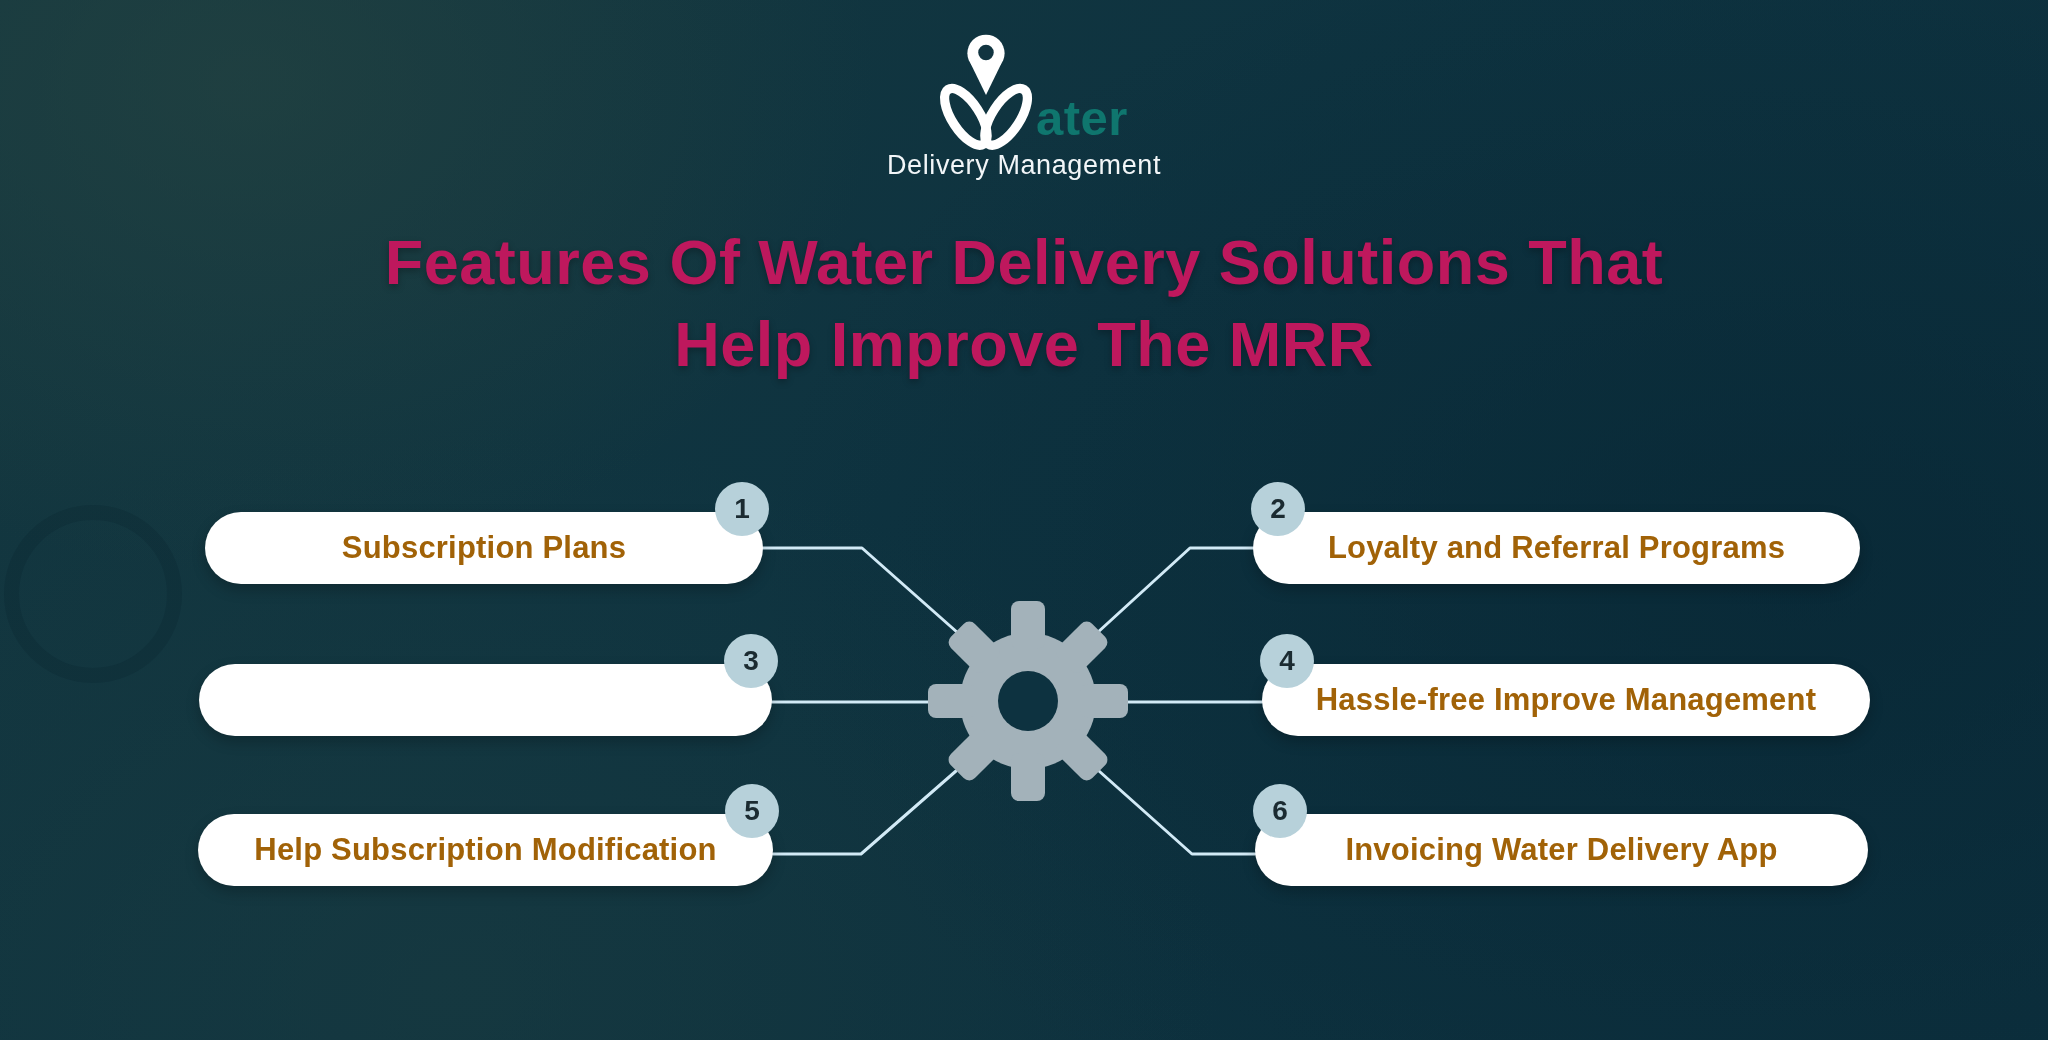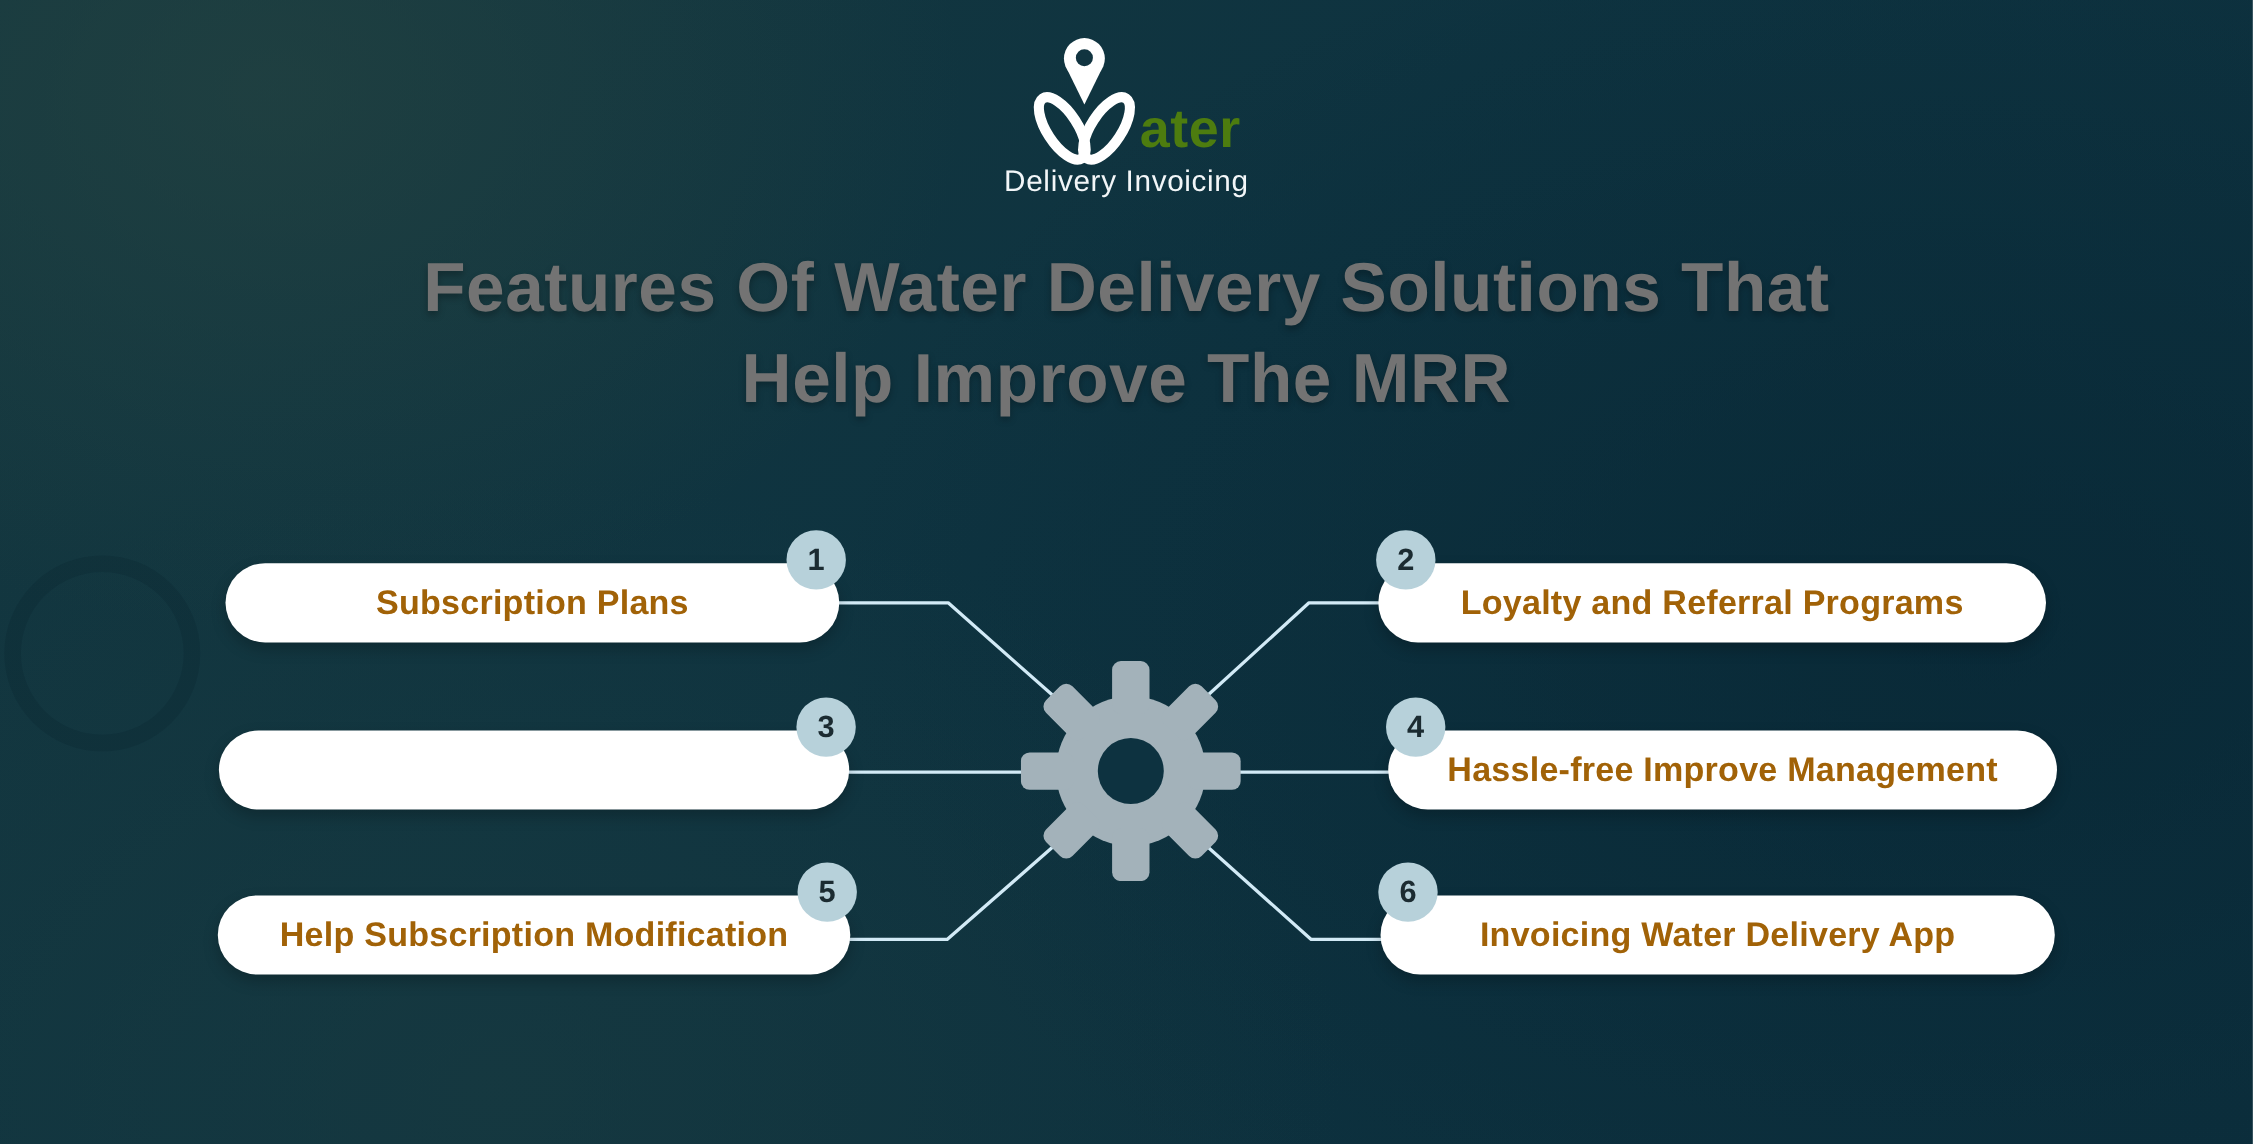--- a/index.html
+++ b/index.html
@@ -28,33 +28,33 @@
     position: absolute;
     top: 30px; left: 50%;
     transform: translateX(-50%);
     display: flex; flex-direction: column; align-items: center;
     color: #ffffff;
   }
   .logo-row { display: flex; align-items: flex-end; }
   .logo-mark { display: block; }
   .logo-suffix {
     font-size: 49px; font-weight: 700; letter-spacing: 0.5px;
-    margin-left: -16px; margin-bottom: 8px; color: #4d7c0f;
+    margin-left: -16px; margin-bottom: 8px; color: #0f766e;
   }
   .logo-subtitle {
     font-size: 27px; font-weight: 400; letter-spacing: 0.6px;
     color: #f2f6f8; margin-top: -4px;
   }
 
   
   .title {
     position: absolute;
     top: 222px; left: 0; width: 100%;
     text-align: center;
-    color: #737373;
+    color: #be185d;
     font-size: 63px; font-weight: 600; line-height: 1.3;
     letter-spacing: 0.5px;
     text-shadow: 0 3px 7px rgba(0, 0, 0, 0.28);
   }
 
   
   .connectors { position: absolute; left: 0; top: 0; width: 2048px; height: 1040px; }
 
   
   .gear { position: absolute; left: 928px; top: 601px; width: 200px; height: 200px; }
@@ -99,21 +99,21 @@
   <div class="logo-row">
     <svg class="logo-mark" width="132" height="124" viewBox="0 0 170 160" aria-hidden="true">
       <ellipse cx="59" cy="112" rx="18" ry="42" fill="none" stroke="#ffffff" stroke-width="12" transform="rotate(-33 59 112)"></ellipse>
       <ellipse cx="111" cy="112" rx="18" ry="42" fill="none" stroke="#ffffff" stroke-width="12" transform="rotate(33 111 112)"></ellipse>
       <circle cx="85" cy="30" r="24" fill="#ffffff"></circle>
       <path d="M65 43 L105 43 L85 84 Z" fill="#ffffff"></path>
       <circle cx="85" cy="29" r="10" fill="#113440"></circle>
     </svg>
     <span class="logo-suffix">ater</span>
   </div>
-  <div class="logo-subtitle">Delivery Invoicing</div>
+  <div class="logo-subtitle">Delivery Management</div>
 </div>
 
 <div class="title">
   <div>Features Of Water Delivery Solutions That</div>
   <div>Help Improve The MRR</div>
 </div>
 
 <svg class="connectors" aria-hidden="true">
   <g fill="none" stroke="#d2eaf6" stroke-width="3" stroke-linejoin="round" stroke-linecap="round">
     <polyline points="763,548 862,548 958,633"></polyline>

